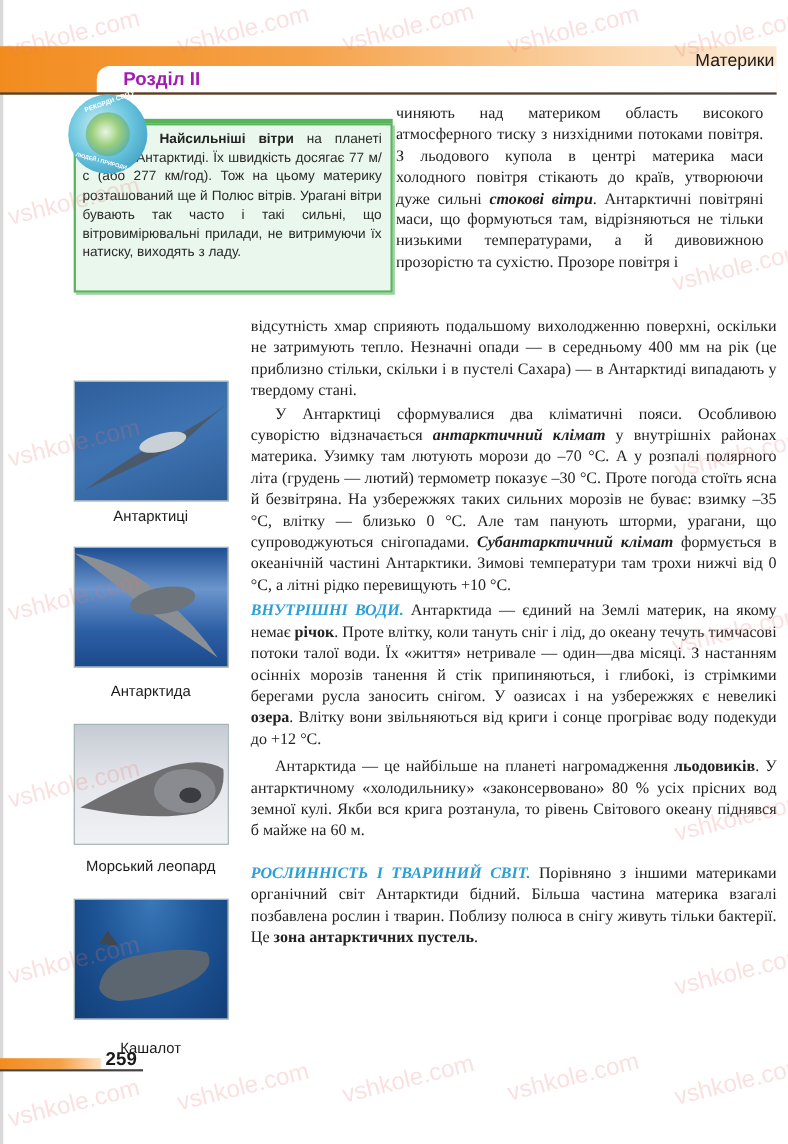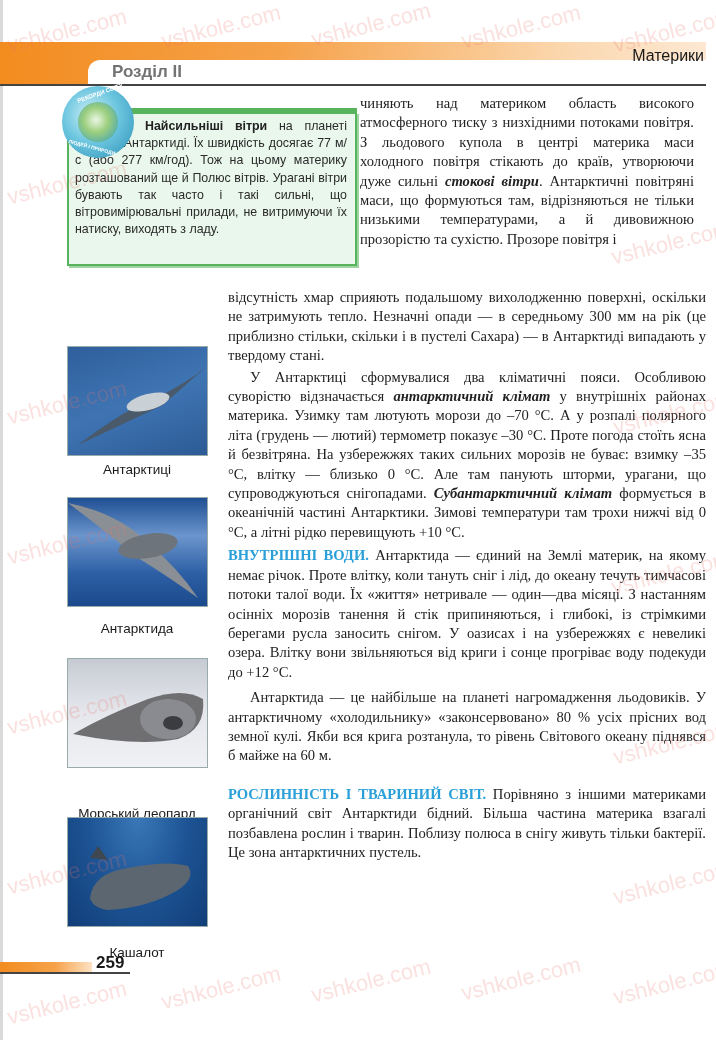--- a/index.html
+++ b/index.html
@@ -20,21 +20,21 @@
     position: absolute; left: 0; top: 42px; width: 706px; height: 44px;
     background: linear-gradient(to right, #f28c1f 0%, #f6a24a 40%, #fbd7ae 80%, #fde8d3 100%);
   }
   .header-pill {
     position: absolute; left: 88px; top: 60px; width: 618px; height: 24px;
     background: #ffffff; border-radius: 12px 0 0 0;
   }
   .header-rule { position: absolute; left: 0; top: 84px; width: 706px; height: 2px; background: #444; }
   .section-title {
     position: absolute; left: 112px; top: 62px;
-    font-family: "Liberation Sans", sans-serif; font-weight: bold; font-size: 17px; color: #737373;
+    font-family: "Liberation Sans", sans-serif; font-weight: bold; font-size: 17px; color: #a21caf;
   }
   .section-right {
     position: absolute; right: 12px; top: 47px;
     font-family: "Liberation Sans", sans-serif; font-size: 16px; color: #1a1a1a;
   }
   
   .record-box {
     position: absolute; left: 67px; top: 112px; width: 286px; height: 150px;
     background: #eaf7ec; border: 2px solid #58b45c; box-shadow: 2px 2px 0 #9fd3a2;
   }
@@ -57,23 +57,23 @@
     text-align: justify;
   }
   .record-text .indent { display: inline-block; width: 70px; }
   .record-text b { color: #222; }
   
   .col-text {
     position: absolute; font-size: 14.6px; line-height: 19.4px; text-align: justify; color: #222;
   }
   .col-text p { margin: 0; }
   .ind { text-indent: 22px; }
-  .heading-blue { color: #2a9fd8; font-weight: bold; }
+  .heading-blue { color: #2a9fd8; font-weight: bold; font-style: italic; }
   .bi { font-weight: bold; font-style: italic; }
-  .bold { font-weight: normal; }
+  .bold { font-weight: bold; }
   
   .photo { position: absolute; left: 67px; width: 139px; height: 108px; border: 1px solid #9aa; overflow: hidden; }
   .caption {
     position: absolute; left: 52px; width: 170px; text-align: center;
     font-family: "Liberation Sans", sans-serif; font-size: 13.5px; color: #1a1a1a;
   }
   
   .footer-band {
     position: absolute; left: 0; top: 962px; width: 92px; height: 10px;
     background: linear-gradient(to right, #f28c1f 0%, #f6a24a 60%, #fde2c4 100%);
@@ -104,21 +104,21 @@
 </div>
 <div class="record-text">
   <span class="indent"></span><b>Найсильніші вітри</b><span> на планеті дмуть в Антарктиді. Їх швидкість досягає 77 м/с (або 277 км/год). Тож на цьому материку розташований ще й Полюс вітрів. Урагані вітри бувають так часто і такі сильні, що вітровимірювальні прилади, не витримуючи їх натиску, виходять з ладу.</span>
 </div>
 
 <div class="col-text" style="left:360px; top:94px; width:334px;">
   <p><span>чиняють над материком область високого атмосферного тиску з низхідними потоками повітря. З льодового купола в центрі материка маси холодного повітря стікають до країв, утворюючи дуже сильні </span><span class="bi">стокові вітри</span><span>. Антарктичні повітряні маси, що формуються там, відрізняються не тільки низькими температурами, а й дивовижною прозорістю та сухістю. Прозоре повітря і</span></p>
 </div>
 
 <div class="col-text" style="left:228px; top:288px; width:478px;">
-  <p>відсутність хмар сприяють подальшому вихолодженню поверхні, оскільки не затримують тепло. Незначні опади — в середньому 300 мм на рік (це приблизно стільки, скільки і в пустелі Сахара) — в Антарктиді випадають у твердому стані.</p>
+  <p>відсутність хмар сприяють подальшому вихолодженню поверхні, оскільки не затримують тепло. Незначні опади — в середньому 400 мм на рік (це приблизно стільки, скільки і в пустелі Сахара) — в Антарктиді випадають у твердому стані.</p>
   <p class="ind" style="margin-top:2px;"><span>У Антарктиці сформувалися два кліматичні пояси. Особливою суворістю відзначається </span><span class="bi">антарктичний клімат</span><span> у внутрішніх районах материка. Узимку там лютують морози до –70 °С. А у розпалі полярного літа (грудень — лютий) термометр показує –30 °С. Проте погода стоїть ясна й безвітряна. На узбережжях таких сильних морозів не буває: взимку –35 °С, влітку — близько 0 °С. Але там панують шторми, урагани, що супроводжуються снігопадами. </span><span class="bi">Субантарктичний клімат</span><span> формується в океанічній частині Антарктики. Зимові температури там трохи нижчі від 0 °С, а літні рідко перевищують +10 °С.</span></p>
   <p style="margin-top:4px;"><span class="heading-blue">ВНУТРІШНІ ВОДИ.</span><span> Антарктида — єдиний на Землі материк, на якому немає </span><span class="bold">річок</span><span>. Проте влітку, коли тануть сніг і лід, до океану течуть тимчасові потоки талої води. Їх «життя» нетривале — один—два місяці. З настанням осінніх морозів танення й стік припиняються, і глибокі, із стрімкими берегами русла заносить снігом. У оазисах і на узбережжях є невеликі </span><span class="bold">озера</span><span>. Влітку вони звільняються від криги і сонце прогріває воду подекуди до +12 °С.</span></p>
   <p class="ind" style="margin-top:6px;"><span>Антарктида — це найбільше на планеті нагромадження </span><span class="bold">льодовиків</span><span>. У антарктичному «холодильнику» «законсервовано» 80 % усіх прісних вод земної кулі. Якби вся крига розтанула, то рівень Світового океану піднявся б майже на 60 м.</span></p>
   <p style="margin-top:19px;"><span class="heading-blue">РОСЛИННІСТЬ І ТВАРИНИЙ СВІТ.</span><span> Порівняно з іншими материками органічний світ Антарктиди бідний. Більша частина материка взагалі позбавлена рослин і тварин. Поблизу полюса в снігу живуть тільки бактерії. Це </span><span class="bold">зона антарктичних пустель</span><span>.</span></p>
 </div>
 
 <div class="photo" style="top:346px; background: linear-gradient(160deg,#2f5f9c 0%,#3f74b3 50%,#2c5b95 100%);">
   <svg width="139" height="108">
     <path d="M10 98 Q60 60 90 50 Q120 35 138 20 Q115 40 95 58 Q70 70 10 98 Z" fill="#4a5a6a"></path>
     <ellipse cx="80" cy="55" rx="22" ry="8" fill="#c9d0d6" transform="rotate(-15 80 55)"></ellipse>
@@ -134,21 +134,21 @@
 </div>
 <div class="caption" style="top:621px;">Антарктида</div>
 
 <div class="photo" style="top:658px; background: linear-gradient(180deg,#c6cbd3 0%,#e5e7ec 50%,#f0f1f4 100%);">
   <svg width="139" height="108">
     <path d="M5 75 Q40 55 80 40 Q115 28 135 40 Q138 70 110 80 Q70 88 5 75 Z" fill="#6f6f72"></path>
     <ellipse cx="100" cy="60" rx="28" ry="20" fill="#8a8b90"></ellipse>
     <ellipse cx="105" cy="64" rx="10" ry="7" fill="#3b3c40"></ellipse>
   </svg>
 </div>
-<div class="caption" style="top:806px;">Морський леопард</div>
+<div class="caption" style="top:780px;">Морський леопард</div>
 
 <div class="photo" style="top:817px; background: radial-gradient(ellipse at 50% 0%,#3a78b8 0%,#1d5495 50%,#123e78 100%);">
   <svg width="139" height="108">
     <path d="M22 80 Q25 55 60 50 Q100 42 120 48 Q128 60 110 72 Q80 90 40 92 Q25 90 22 80 Z" fill="#5c6670"></path>
     <path d="M22 40 L30 28 L40 42 Z" fill="#3f4850"></path>
   </svg>
 </div>
 <div class="caption" style="top:934px;margin-top:11px;">Кашалот</div>
 
 <div class="footer-band"></div>

